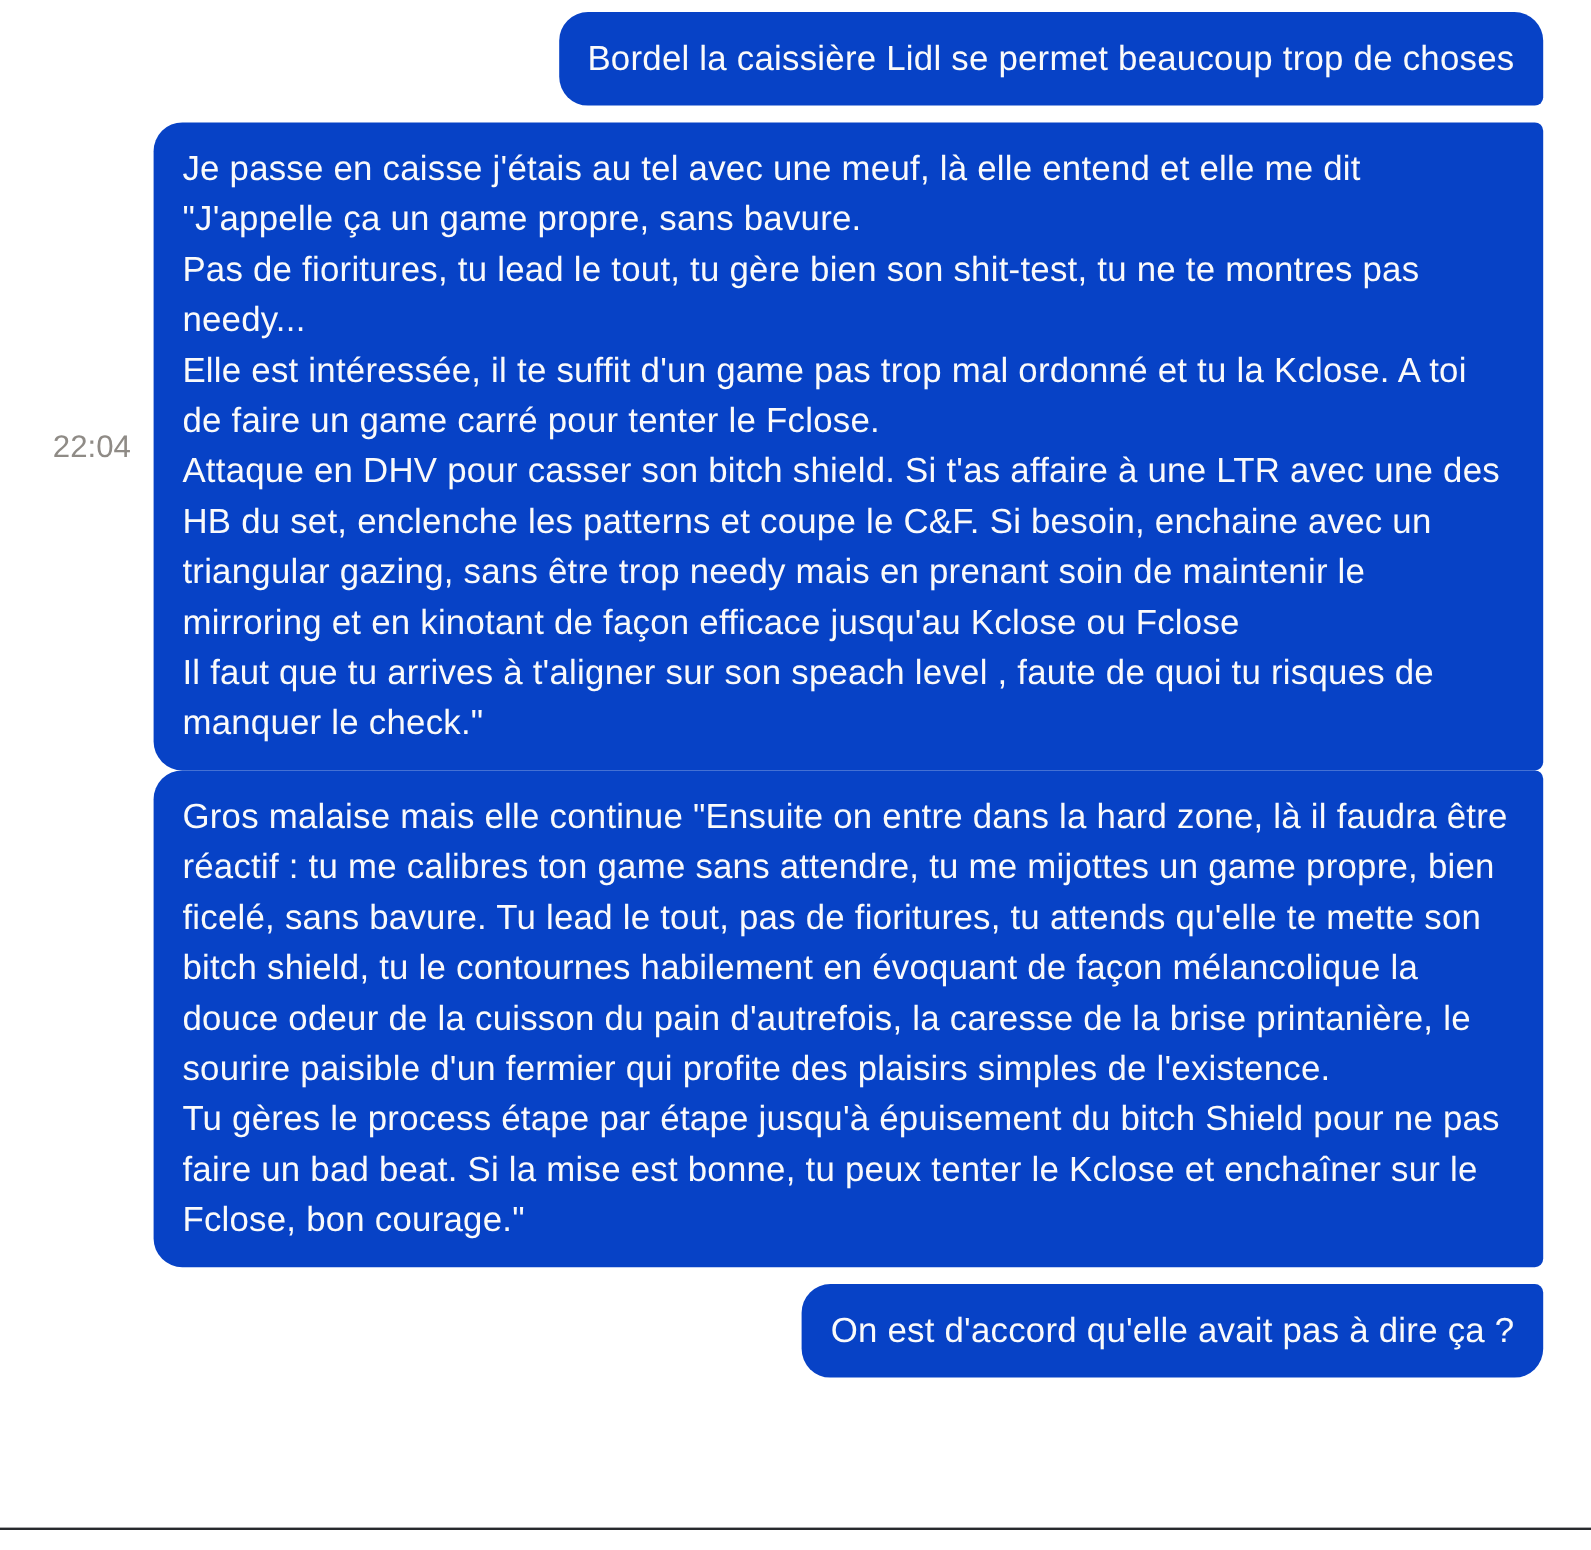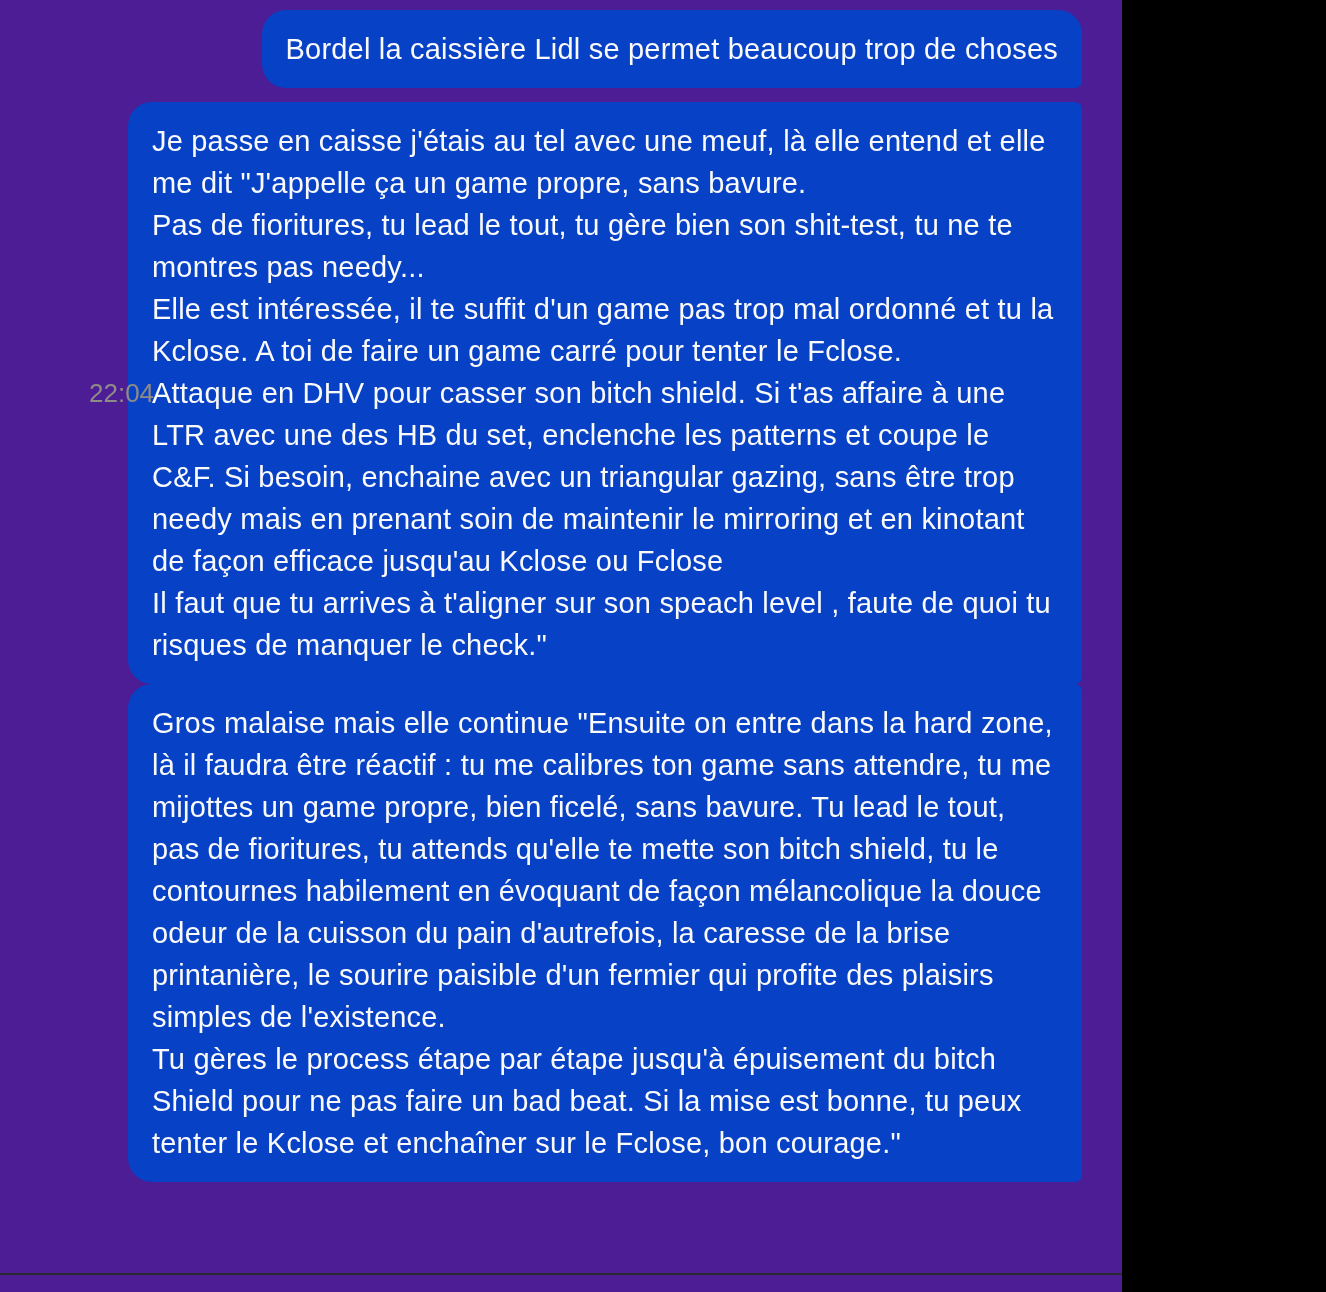--- a/index.html
+++ b/index.html
@@ -2,23 +2,23 @@
 <html><head>
 <meta charset="utf-8">
 <style>
   html, body {
     margin: 0;
     padding: 0;
     background: #000000;
   }
   .screen {
     position: relative;
-    width: 1122px;
+    width: 1326px;
     height: 1292px;
-    background: #4c1d95;
+    background: #ffffff;
     overflow: hidden;
     font-family: "Liberation Sans", sans-serif;
     text-decoration: underline;
   }
   .messages {
     position: absolute;
     top: 0;
     left: 0;
     right: 0;
     box-sizing: border-box;
@@ -51,21 +51,20 @@
   .b4 { border-radius: 24px 7px 24px 24px; }
   .timestamp {
     position: absolute;
     left: -84px;
     top: 50%;
     transform: translateY(-50%);
     color: #8f8b86;
     font-size: 26px;
     line-height: 26px;
     white-space: nowrap;
-    margin-left: 45px;
   }
   .composer-divider {
     position: absolute;
     left: 0;
     right: 0;
     top: 1273px;
     height: 2px;
     background: #282a2e;
   }
 </style>
@@ -86,17 +85,20 @@
 Elle est intéressée, il te suffit d'un game pas trop mal ordonné et tu la Kclose. A toi de faire un game carré pour tenter le Fclose.
 Attaque en DHV pour casser son bitch shield. Si t'as affaire à une LTR avec une des HB du set, enclenche les patterns et coupe le C&amp;F. Si besoin, enchaine avec un triangular gazing, sans être trop needy mais en prenant soin de maintenir le mirroring et en kinotant de façon efficace jusqu'au Kclose ou Fclose
 Il faut que tu arrives à t'aligner sur son speach level , faute de quoi tu risques de manquer le check."</div>
     </div>
 
     <div class="row left">
       <div class="bubble b3">Gros malaise mais elle continue "Ensuite on entre dans la hard zone, là il faudra être réactif : tu me calibres ton game sans attendre, tu me mijottes un game propre, bien ficelé, sans bavure. Tu lead le tout, pas de fioritures, tu attends qu'elle te mette son bitch shield, tu le contournes habilement en évoquant de façon mélancolique la douce odeur de la cuisson du pain d'autrefois, la caresse de la brise printanière, le sourire paisible d'un fermier qui profite des plaisirs simples de l'existence.
 Tu gères le process étape par étape jusqu'à épuisement du bitch Shield pour ne pas faire un bad beat. Si la mise est bonne, tu peux tenter le Kclose et enchaîner sur le Fclose, bon courage."</div>
     </div>
 
+    <div class="row right">
+      <div class="bubble b4">On est d'accord qu'elle avait pas à dire ça ?</div>
+    </div>
 
   </div>
 
   <div class="composer-divider"></div>
 </div>
 
 </body></html>

